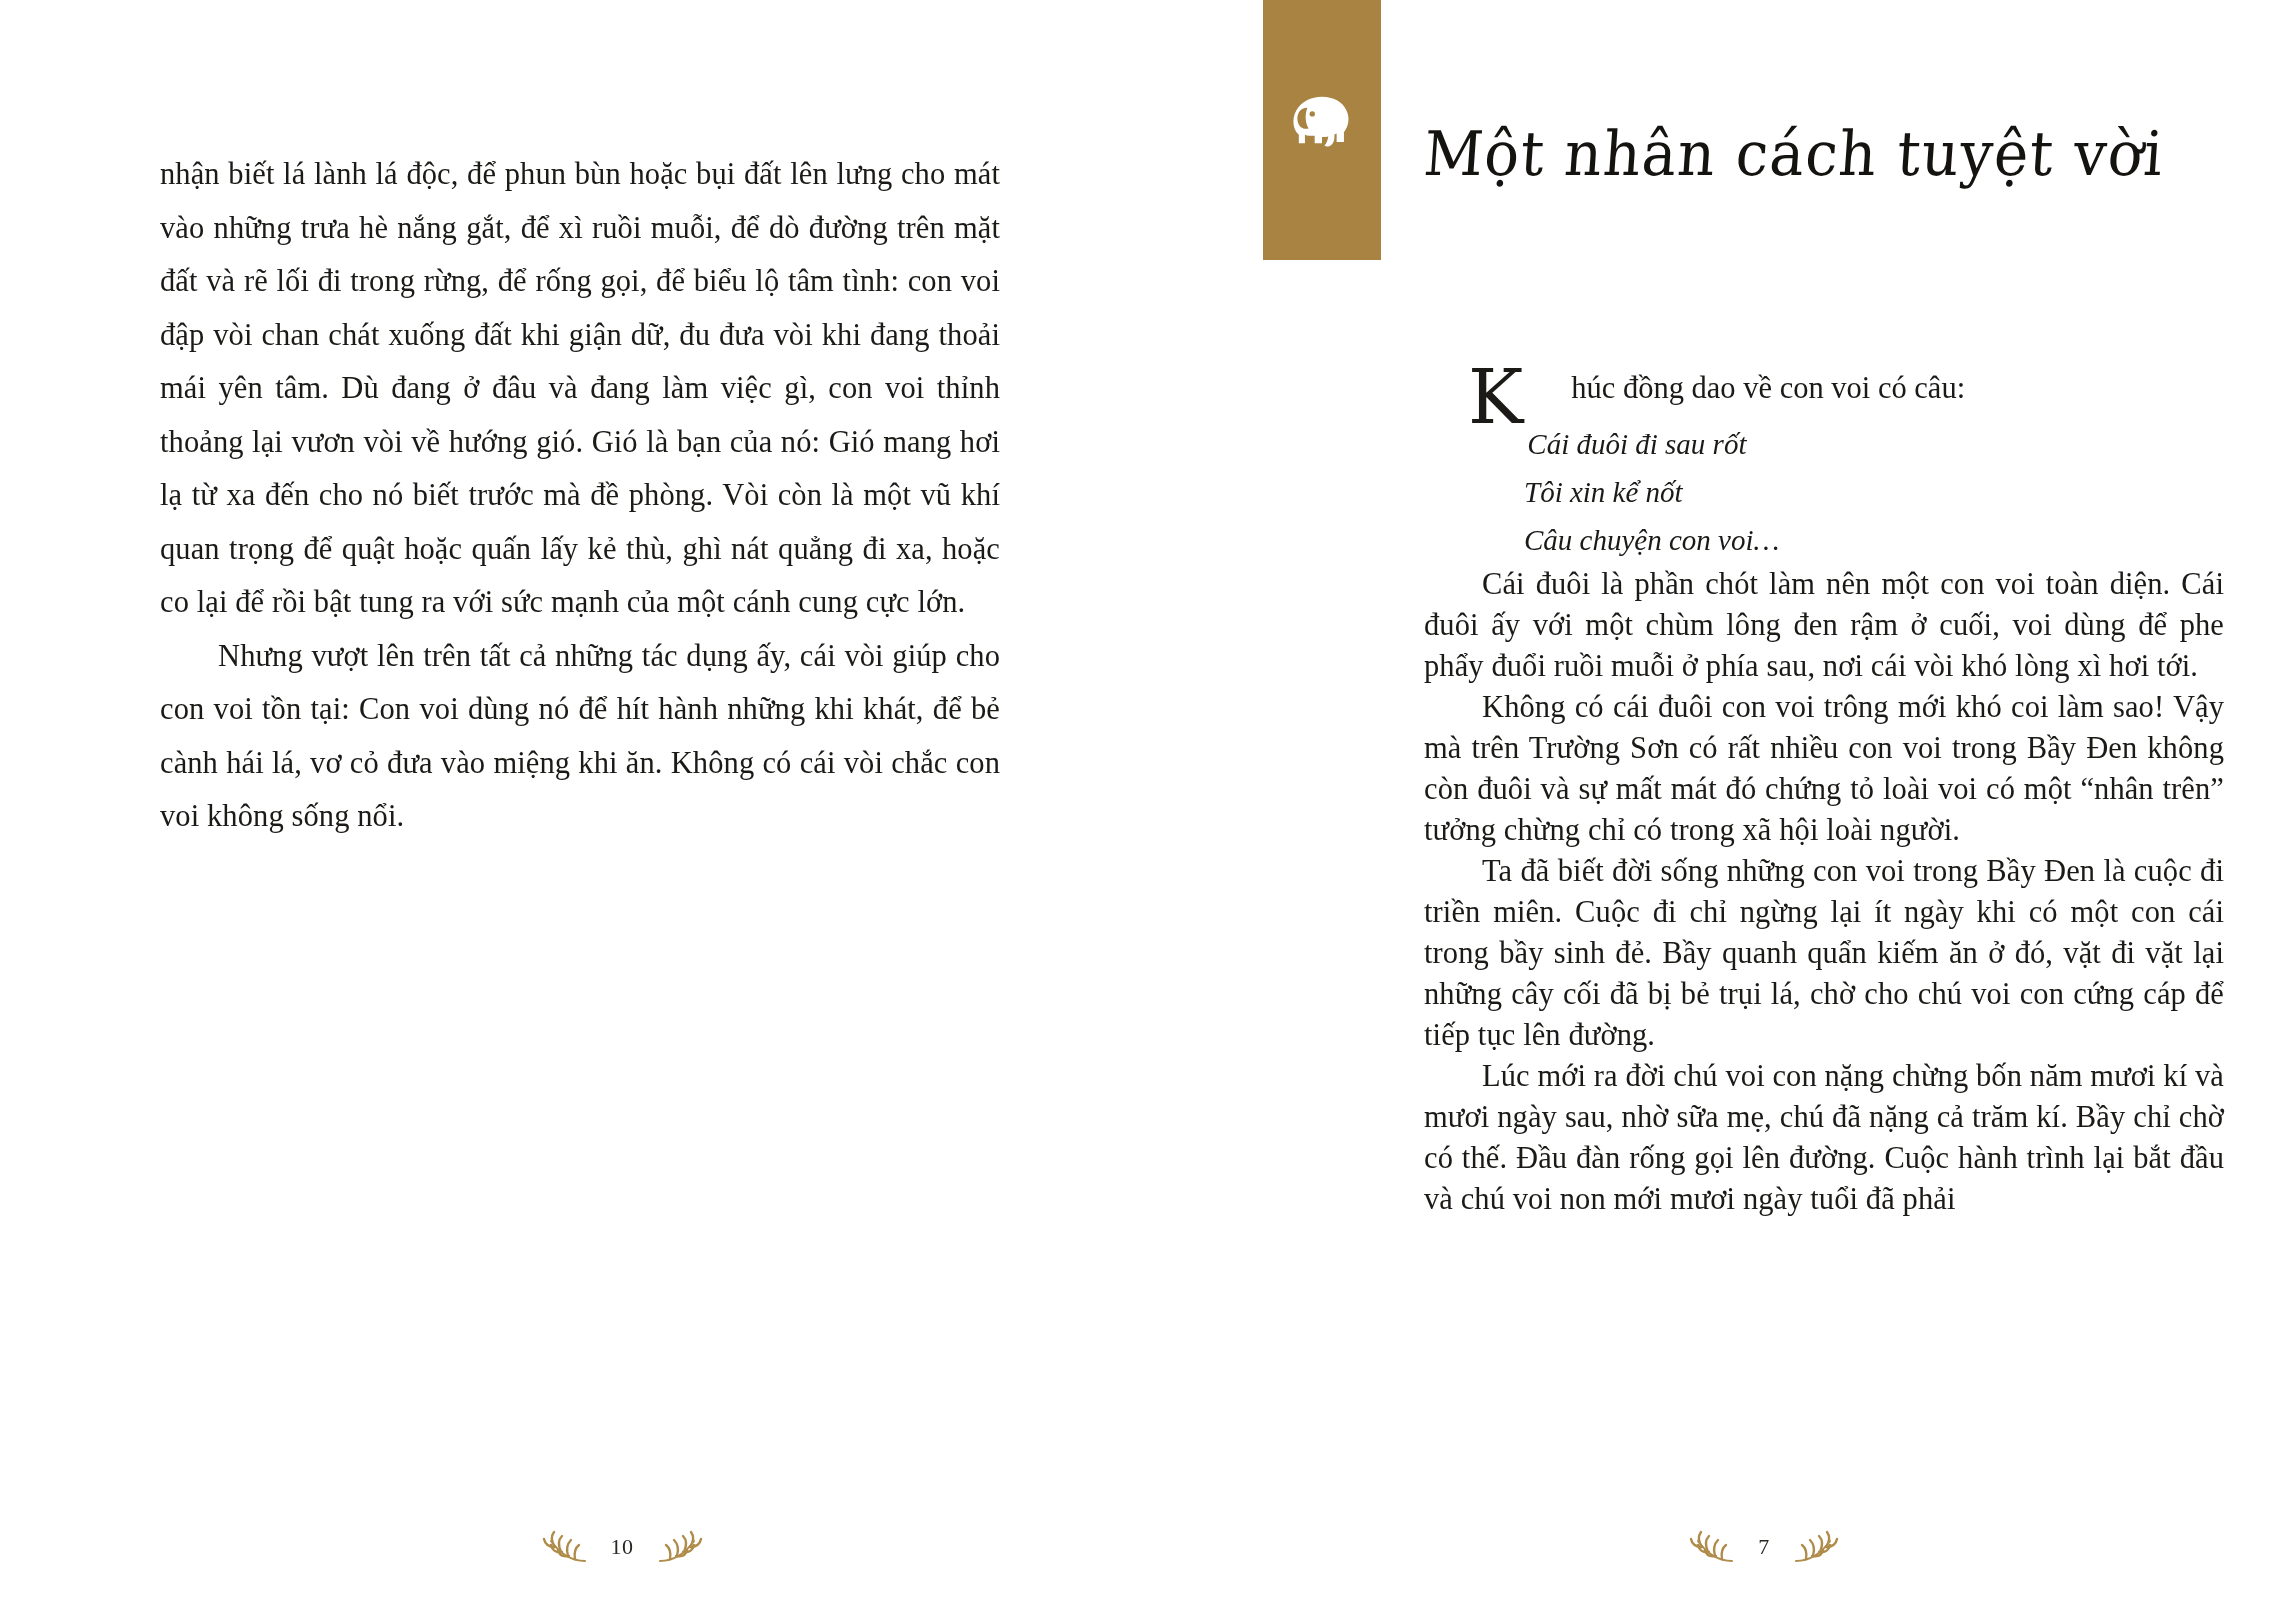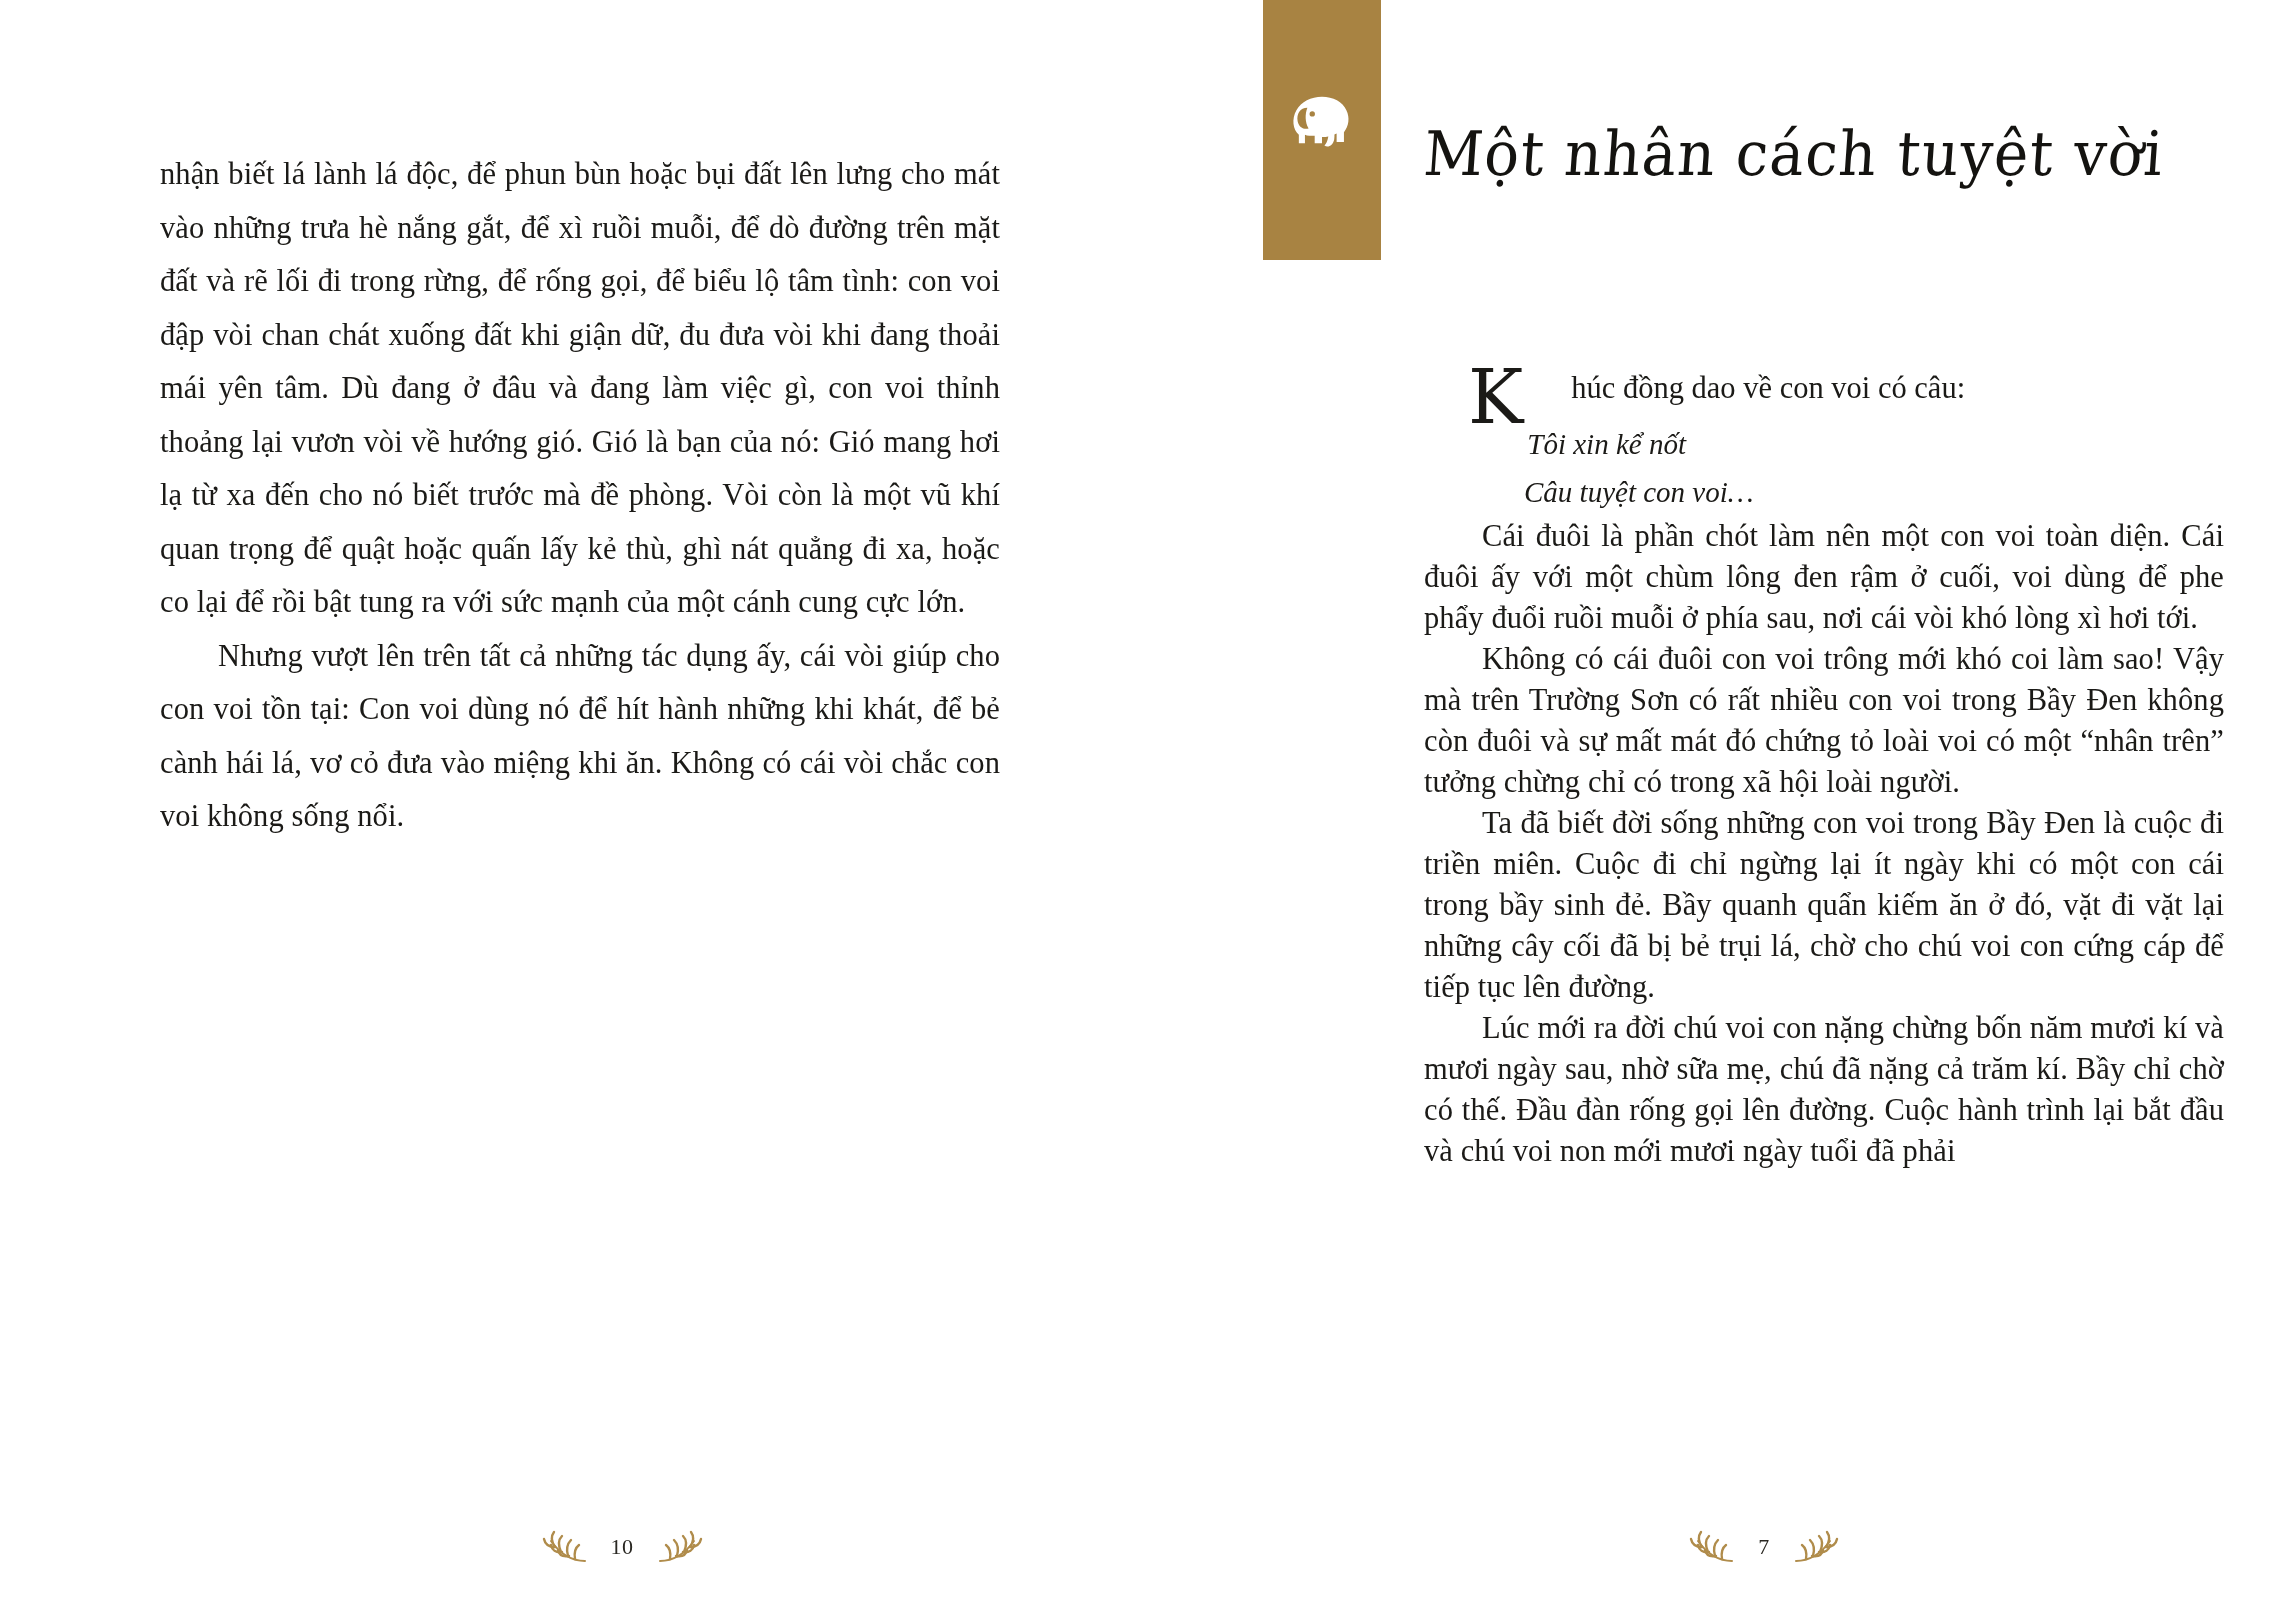--- a/index.html
+++ b/index.html
@@ -206,22 +206,23 @@
     </div>
 
     <div class="chapter-title">Một nhân cách tuyệt vời</div>
 
     <div class="right-col">
       <p class="dropcap-para">
         <span class="dropcap">K</span><span>húc đồng dao về con voi có câu:</span>
       </p>
 
       <div class="verse">
+        <div>Cái đuôi đi sau rốt</div>
         <div>Tôi xin kể nốt</div>
-        <div>Câu tuyệt con voi…</div>
+        <div>Câu chuyện con voi…</div>
       </div>
 
       <p class="para indent">Cái đuôi là phần chót làm nên một con voi toàn diện. Cái đuôi ấy với một chùm lông đen rậm ở cuối, voi dùng để phe phẩy đuổi ruồi muỗi ở phía sau, nơi cái vòi khó lòng xì hơi tới.</p>
       <p class="para indent">Không có cái đuôi con voi trông mới khó coi làm sao! Vậy mà trên Trường Sơn có rất nhiều con voi trong Bầy Đen không còn đuôi và sự mất mát đó chứng tỏ loài voi có một “nhân trên” tưởng chừng chỉ có trong xã hội loài người.</p>
       <p class="para indent">Ta đã biết đời sống những con voi trong Bầy Đen là cuộc đi triền miên. Cuộc đi chỉ ngừng lại ít ngày khi có một con cái trong bầy sinh đẻ. Bầy quanh quẩn kiếm ăn ở đó, vặt đi vặt lại những cây cối đã bị bẻ trụi lá, chờ cho chú voi con cứng cáp để tiếp tục lên đường.</p>
       <p class="para indent">Lúc mới ra đời chú voi con nặng chừng bốn năm mươi kí và mươi ngày sau, nhờ sữa mẹ, chú đã nặng cả trăm kí. Bầy chỉ chờ có thế. Đầu đàn rống gọi lên đường. Cuộc hành trình lại bắt đầu và chú voi non mới mươi ngày tuổi đã phải</p>
     </div>
 
     <div class="footer footer-right">
       <span class="laurel">

